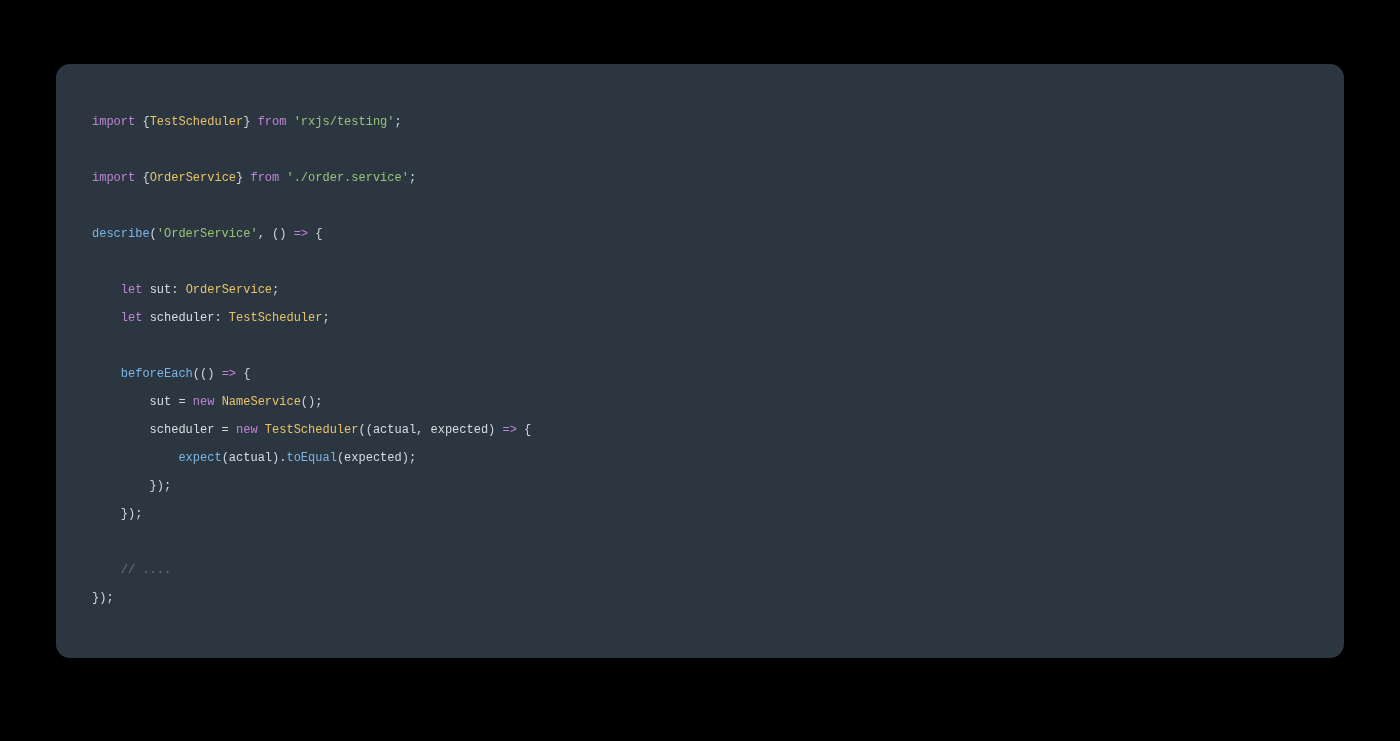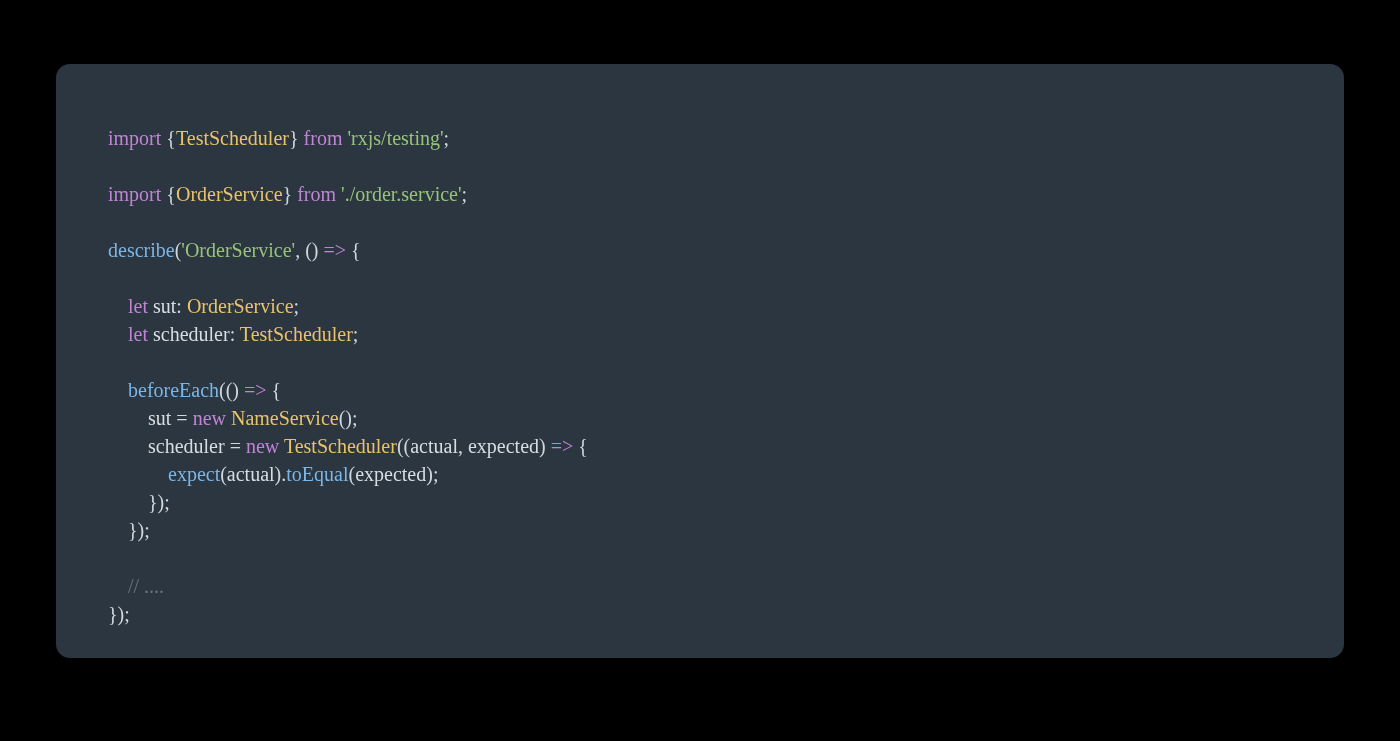--- a/index.html
+++ b/index.html
@@ -17,26 +17,26 @@
     width: 1288px;
     height: 594px;
     background: #2c3640;
     border-radius: 14px;
     box-shadow: 0 18px 40px rgba(0,0,0,0.6);
     box-sizing: border-box;
     padding: 44px 36px;
     overflow: hidden;
   }
   pre.code {
-    margin: 16px;
-    font-size: 20px;
+    margin: 0;
+    font-size: 12px;
     line-height: 28px;
     color: #d7dde3;
     white-space: pre;
-    font-family: Liberation Serif, serif;
+    font-family: Liberation Mono, monospace;
   }
   .tok-key   { color: #c084d6; } 
   .tok-fn    { color: #7ab6e8; } 
   .tok-type  { color: #e9c36a; } 
   .tok-meth  { color: #7ab6e8; } 
   .tok-str   { color: #98c379; } 
   .tok-punc  { color: #cfd6dc; } 
   .tok-var   { color: #d7dde3; } 
   .tok-arrow { color: #c084d6; } 
   .tok-cmt   { color: #6a737d; } 

